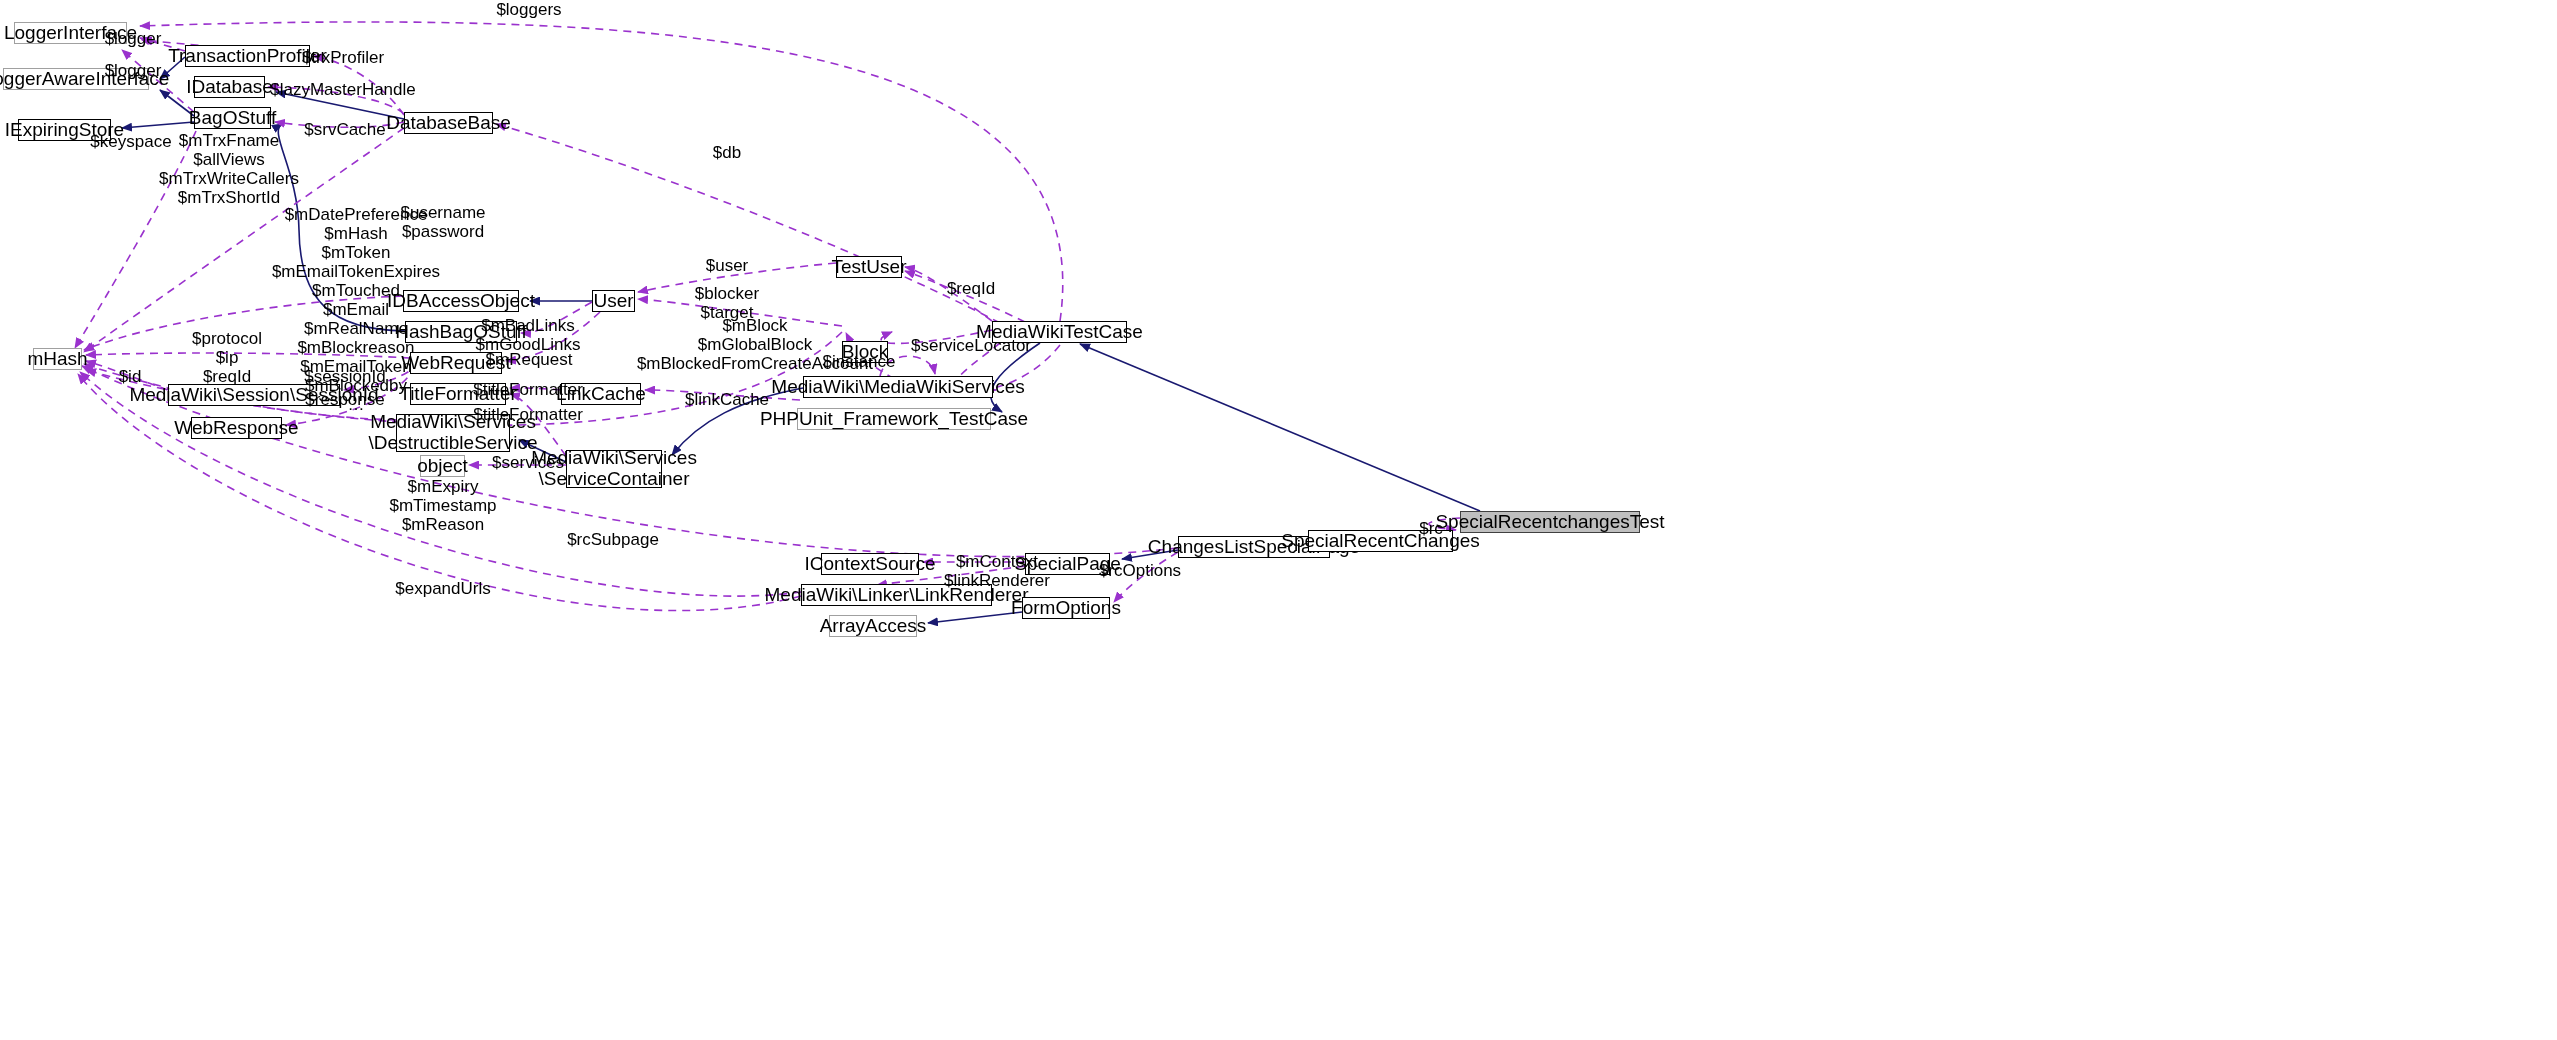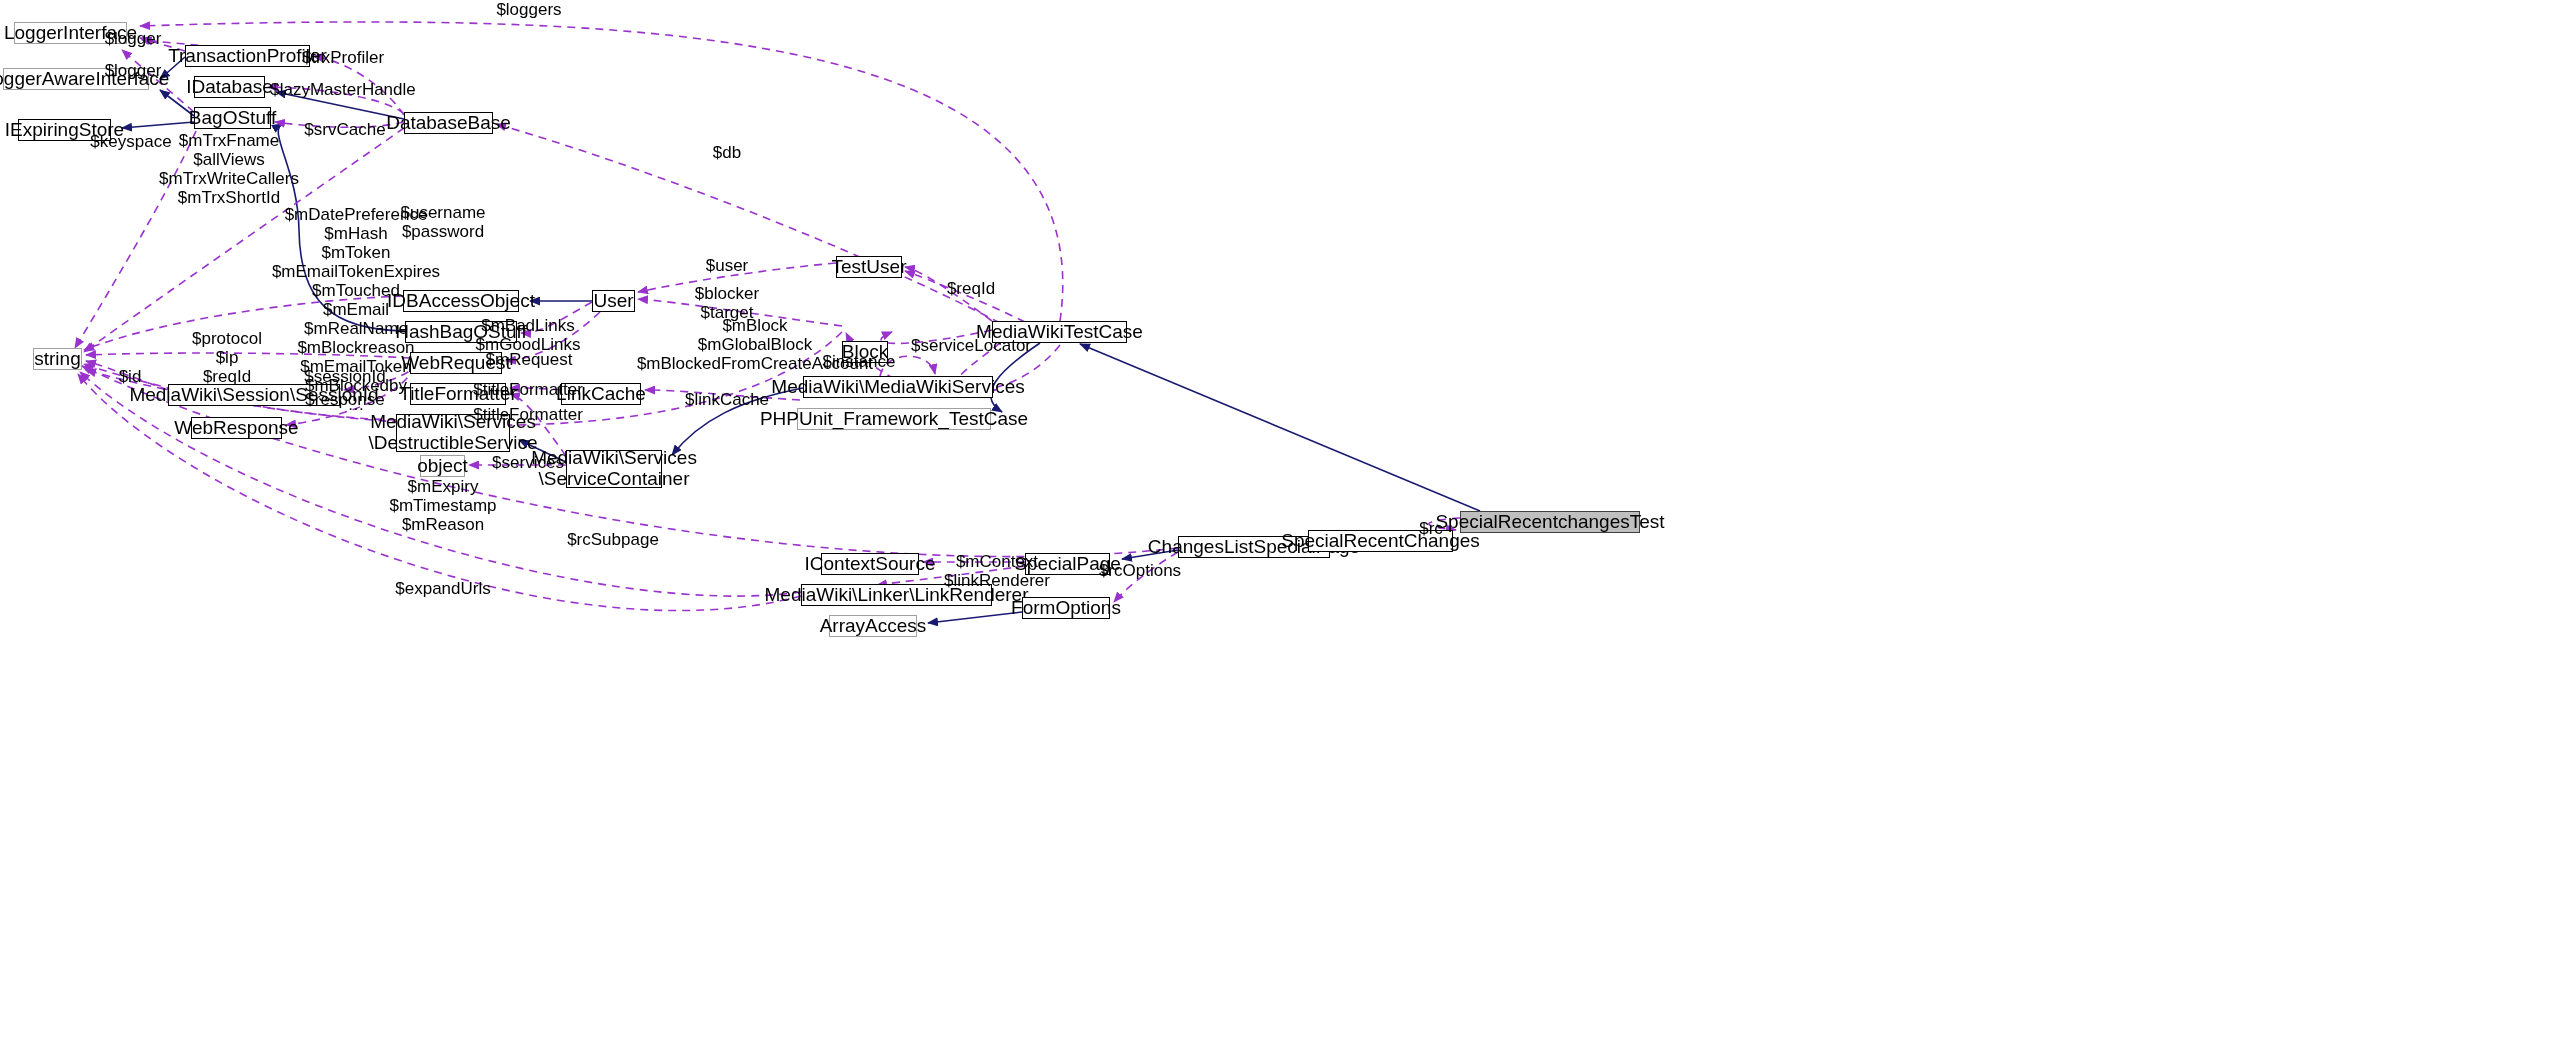--- a/index.html
+++ b/index.html
@@ -180,21 +180,21 @@
     </g>
   </svg>
 
 <div class="node thin" style="left: 14px; top: 22px; width: 113px; height: 22px;">LoggerInterface</div>
     <div class="node thin" style="left: 3px; top: 68px; width: 146px; height: 22px;">LoggerAwareInterface</div>
     <div class="node" style="left: 18px; top: 119px; width: 93px; height: 22px;">IExpiringStore</div>
     <div class="node" style="left: 185px; top: 45px; width: 125px; height: 22px;">TransactionProfiler</div>
     <div class="node" style="left: 194px; top: 76px; width: 71px; height: 22px;">IDatabase</div>
     <div class="node" style="left: 194px; top: 107px; width: 77px; height: 22px;">BagOStuff</div>
     <div class="node" style="left: 404px; top: 112px; width: 89px; height: 22px;">DatabaseBase</div>
-    <div class="node thin" style="left: 33px; top: 348px; width: 49px; height: 22px;">string</div>
+    <div class="node thin" style="left: 33px; top: 348px; width: 49px; height: 22px;">mHash</div>
     <div class="node" style="left: 168px; top: 384px; width: 172px; height: 22px;">MediaWiki\Session\SessionId</div>
     <div class="node" style="left: 191px; top: 417px; width: 91px; height: 22px;">WebResponse</div>
     <div class="node" style="left: 403px; top: 290px; width: 116px; height: 22px;">IDBAccessObject</div>
     <div class="node" style="left: 405px; top: 321px; width: 112px; height: 22px;">HashBagOStuff</div>
     <div class="node" style="left: 410px; top: 352px; width: 92px; height: 22px;">WebRequest</div>
     <div class="node" style="left: 410px; top: 383px; width: 96px; height: 22px;">TitleFormatter</div>
     <div class="node" style="left: 396px; top: 414px; width: 114px; height: 38px;">MediaWiki\Services
 \DestructibleService</div>
     <div class="node thin" style="left: 420px; top: 455px; width: 45px; height: 22px;">object</div>
     <div class="node" style="left: 592px; top: 290px; width: 43px; height: 22px;">User</div>

